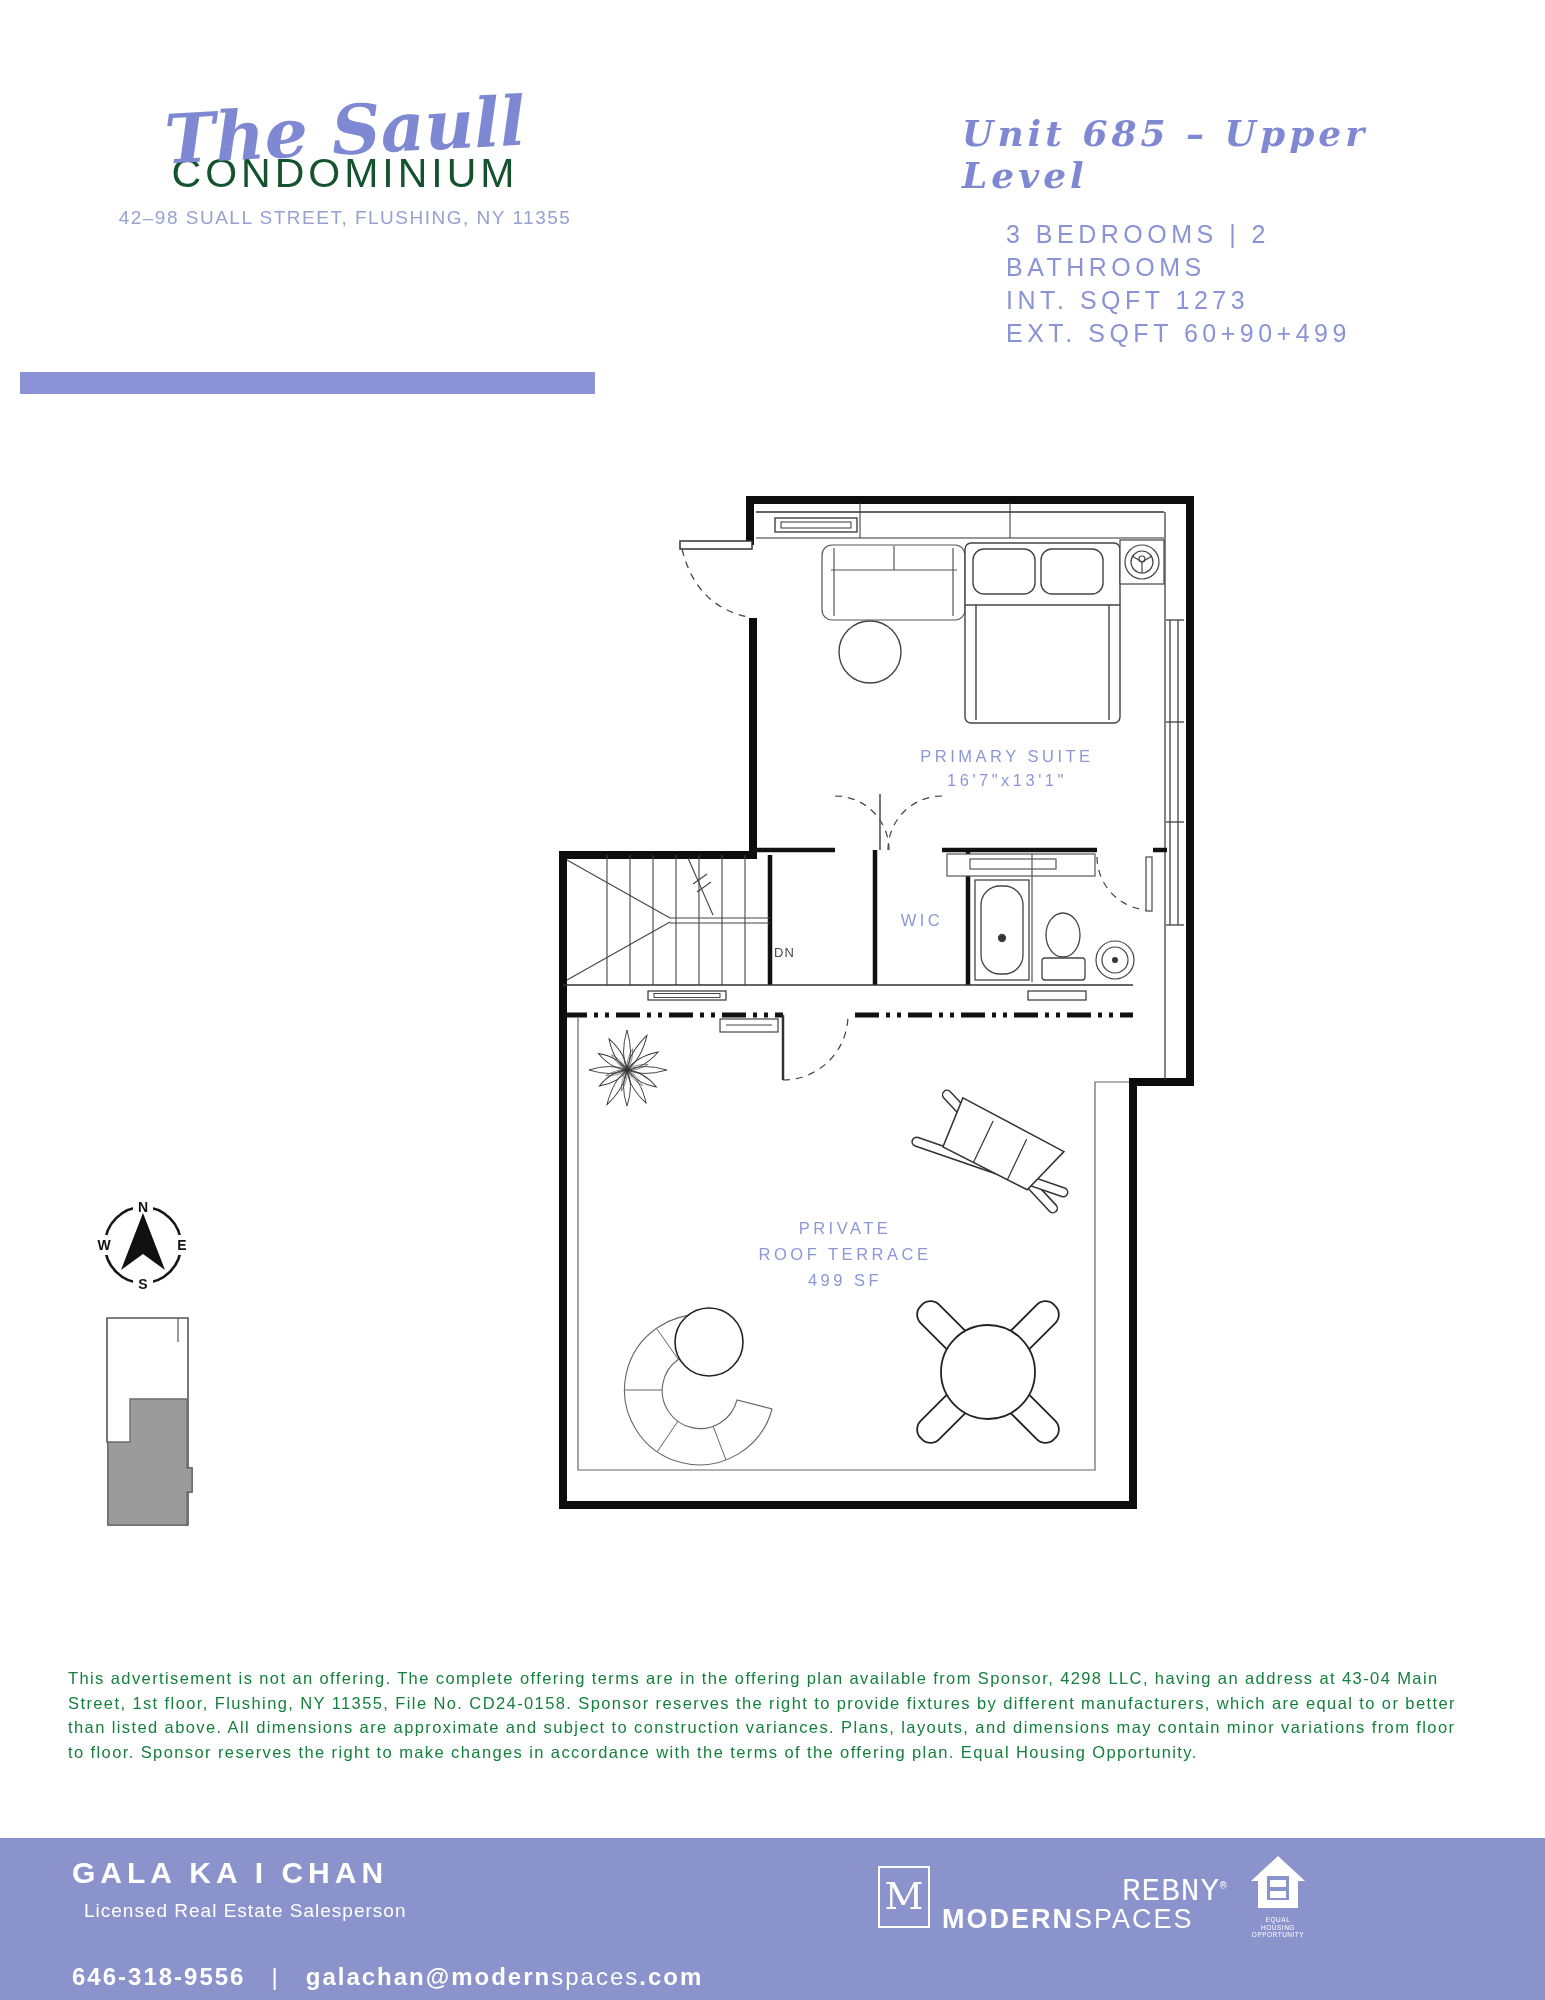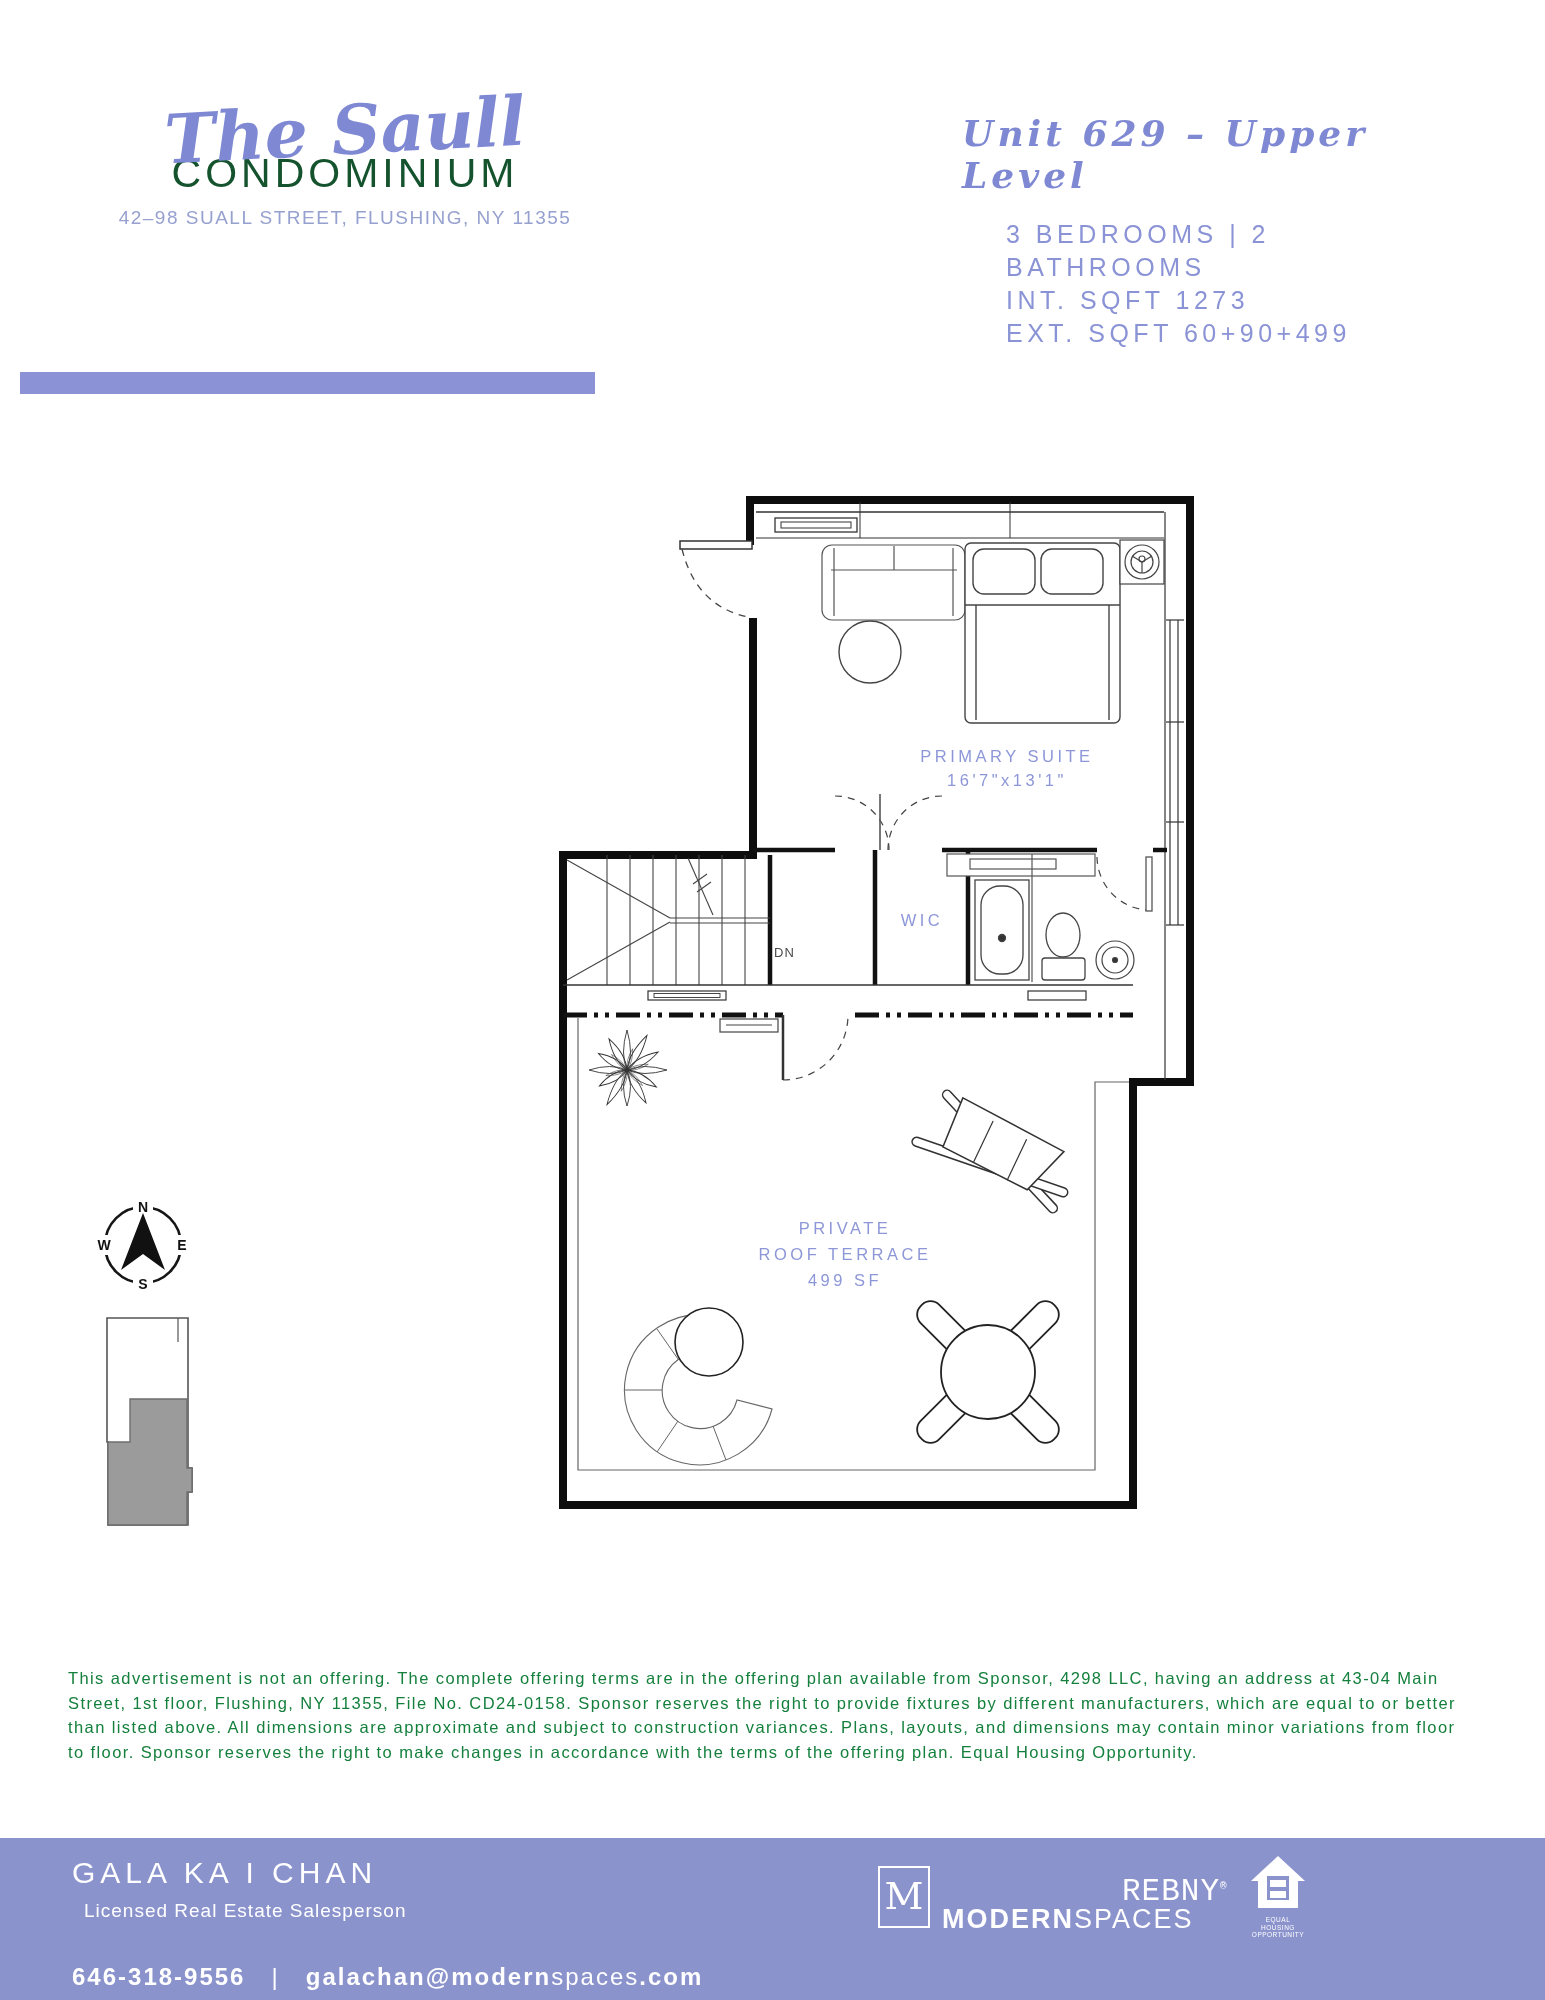--- a/index.html
+++ b/index.html
@@ -23,21 +23,21 @@
 
   
   .plan-wrap{left:430px;top:470px;width:800px;height:1060px;}
   .compass-wrap{left:95px;top:1193px;width:96px;height:100px;}
   .keyplan-wrap{left:70px;top:1310px;width:130px;height:220px;}
 
   .disclaimer{left:68px;top:1666px;width:1402px;font-size:16.5px;letter-spacing:1.4px;
     color:#15803d;line-height:24.5px;font-weight:400;}
 
   .footer{left:0;top:1838px;width:1545px;height:162px;background:#8b93cd;color:#ffffff;}
-  .agent-name{position:absolute;left:72px;top:18px;font-size:30px;font-weight:400;letter-spacing:5px;}
+  .agent-name{position:absolute;left:72px;top:18px;font-size:30px;font-weight:700;letter-spacing:5px;}
   .agent-title{position:absolute;left:84px;top:62px;font-size:19px;font-weight:300;letter-spacing:1px;}
   .agent-contact{position:absolute;left:72px;top:92px;font-size:24px;letter-spacing:2px;font-weight:700;margin-top:33px;}
   .agent-contact .light{font-weight:300;}
   .ms-logo-box{position:absolute;left:878px;top:28px;width:48px;height:58px;border:2px solid #fff;
     text-align:center;font-family:"DejaVu Serif", serif;font-size:38px;line-height:56px;}
   .ms-word{position:absolute;left:942px;top:42px;font-size:27px;letter-spacing:2px;margin-top:24px;}
   .ms-word .bold{font-weight:700;}
   .ms-word .light{font-weight:300;}
   .rebny{position:absolute;left:1122px;top:36px;font-family:Liberation Mono, monospace;
     font-size:31px;letter-spacing:1px;}
@@ -54,21 +54,21 @@
 
 <div id="page">
 
   <div class="abs brand">
     <div class="brand-script">The Saull</div>
     <div class="brand-caps">CONDOMINIUM</div>
     <div class="brand-addr">42–98 SUALL STREET, FLUSHING, NY 11355</div>
   </div>
 
   <div class="abs unit">
-    <div class="unit-title">Unit 629 – Upper Level</div>
+    <div class="unit-title">Unit 685 – Upper Level</div>
     <div class="unit-specs">
       <div>3 BEDROOMS | 2 BATHROOMS</div>
       <div>INT. SQFT 1273</div>
       <div>EXT. SQFT 60+90+499</div>
     </div>
   </div>
 
   <div class="abs blue-bar"></div>
 
   <div class="abs plan-wrap">

